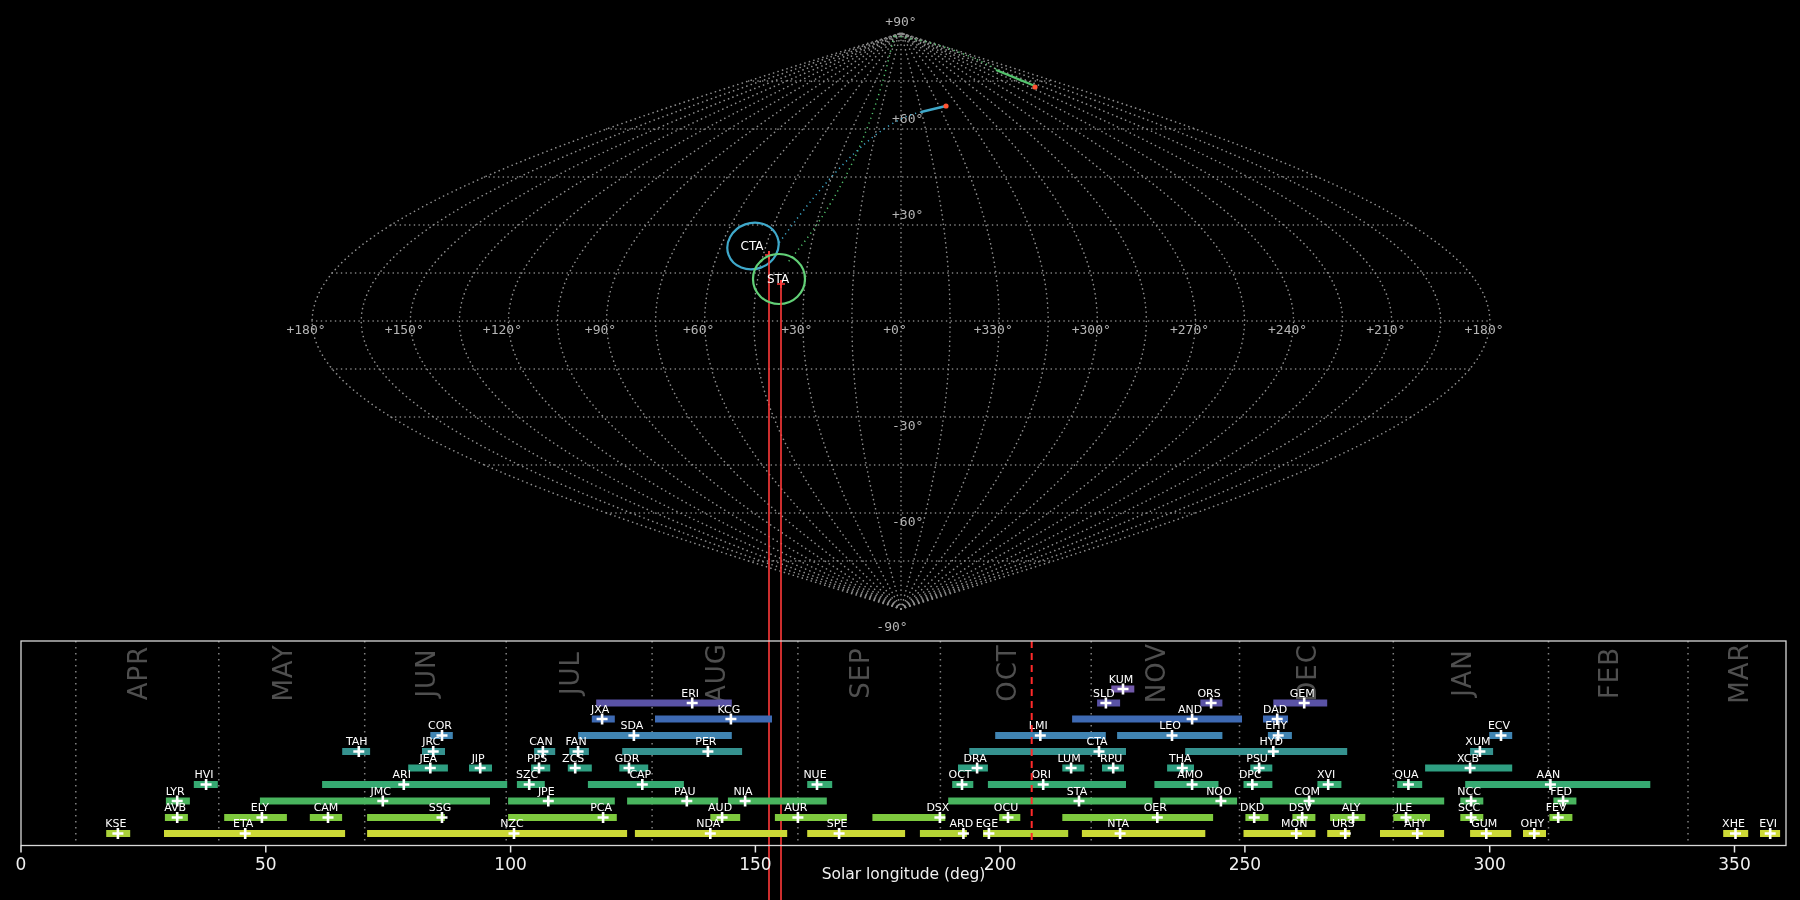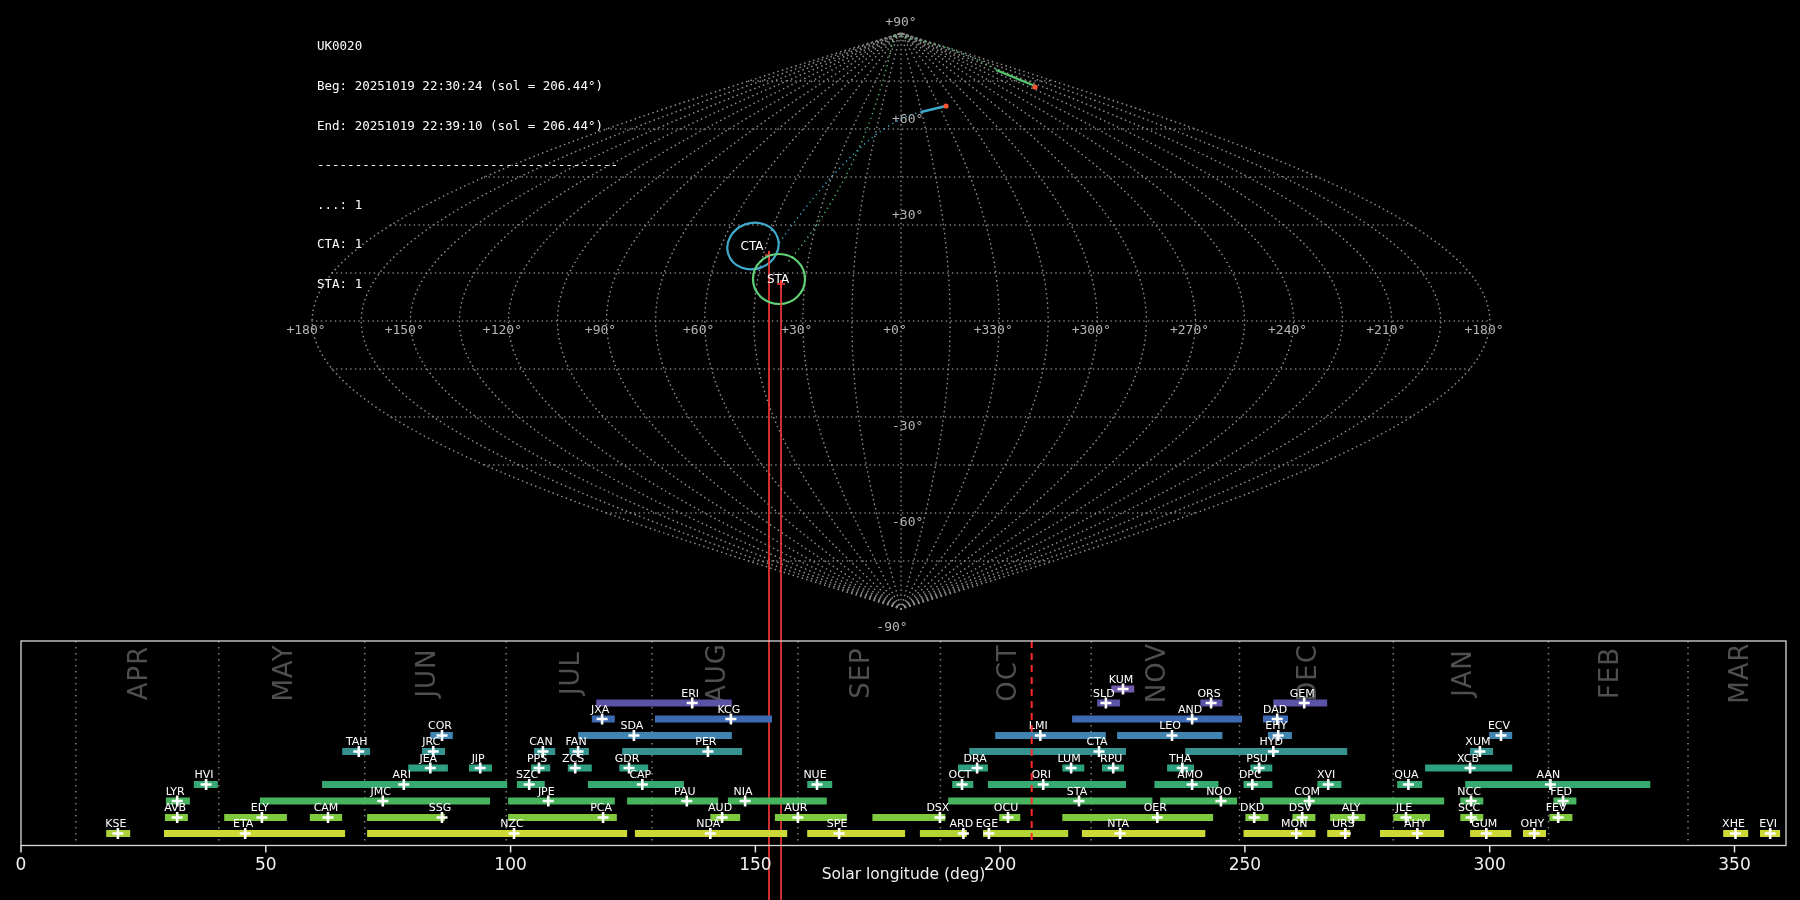--- a/index.html
+++ b/index.html
@@ -8,29 +8,20 @@
   #header{position:absolute;left:317px;top:13px;color:#ffffff;
           font-family:"DejaVu Sans Mono",monospace;font-size:12.5px;line-height:13.2px;
           white-space:pre;}
   svg text{font-family:"DejaVu Sans",sans-serif;}
   .maplbl{font-family:"DejaVu Sans Mono",monospace;}
 </style>
 </head>
 <body>
 
 <div id="stage">
-  <div id="header">
-    <div>UK0020</div>
-    <div>Beg: 20251019 22:30:24 (sol = 206.44°)</div>
-    <div>End: 20251019 22:39:10 (sol = 206.44°)</div>
-    <div>----------------------------------------</div>
-    <div>...: 1</div>
-    <div>CTA: 1</div>
-    <div>STA: 1</div>
-  </div>
   <svg id="plot" width="1800" height="900" viewBox="0 0 1800 900">
       <g>
         <g stroke="#9e9e9e" fill="none" stroke-width="1.6" stroke-dasharray="0.1 4.6" stroke-linecap="round" opacity="0.9">
           <polyline points="901,609 870.2,599.4 839.4,589.8 808.9,580.2 778.5,570.6 748.6,561 719,551.4 689.9,541.8 661.4,532.2 633.6,522.6 606.5,513 580.2,503.4 554.8,493.8 530.4,484.2 506.9,474.6 484.5,465 463.3,455.4 443.3,445.8 424.5,436.2 407.1,426.6 390.9,417 376.2,407.4 363,397.8 351.2,388.2 340.9,378.6 332.1,369 324.9,359.4 319.3,349.8 315.3,340.2 312.8,330.6 312,321 312.8,311.4 315.3,301.8 319.3,292.2 324.9,282.6 332.1,273 340.9,263.4 351.2,253.8 363,244.2 376.2,234.6 390.9,225 407.1,215.4 424.5,205.8 443.3,196.2 463.3,186.6 484.5,177 506.9,167.4 530.4,157.8 554.8,148.2 580.2,138.6 606.5,129 633.6,119.4 661.4,109.8 689.9,100.2 719,90.6 748.6,81 778.5,71.4 808.9,61.8 839.4,52.2 870.2,42.6 901,33"></polyline>
           <polyline points="901,609 872.7,599.4 844.6,589.8 816.5,580.2 788.8,570.6 761.3,561 734.2,551.4 707.5,541.8 681.4,532.2 655.9,522.6 631.1,513 607,503.4 583.7,493.8 561.2,484.2 539.7,474.6 519.2,465 499.8,455.4 481.4,445.8 464.2,436.2 448.2,426.6 433.5,417 420,407.4 407.8,397.8 397,388.2 387.5,378.6 379.5,369 372.9,359.4 367.8,349.8 364.1,340.2 361.9,330.6 361.1,321 361.9,311.4 364.1,301.8 367.8,292.2 372.9,282.6 379.5,273 387.5,263.4 397,253.8 407.8,244.2 420,234.6 433.5,225 448.2,215.4 464.2,205.8 481.4,196.2 499.8,186.6 519.2,177 539.7,167.4 561.2,157.8 583.7,148.2 607,138.6 631.1,129 655.9,119.4 681.4,109.8 707.5,100.2 734.2,90.6 761.3,81 788.8,71.4 816.5,61.8 844.6,52.2 872.7,42.6 901,33"></polyline>
           <polyline points="901,609 875.3,599.4 849.7,589.8 824.2,580.2 799,570.6 774,561 749.3,551.4 725.1,541.8 701.4,532.2 678.2,522.6 655.6,513 633.7,503.4 612.5,493.8 592.1,484.2 572.6,474.6 554,465 536.3,455.4 519.6,445.8 503.9,436.2 489.4,426.6 476,417 463.7,407.4 452.6,397.8 442.8,388.2 434.2,378.6 426.9,369 420.9,359.4 416.2,349.8 412.9,340.2 410.9,330.6 410.2,321 410.9,311.4 412.9,301.8 416.2,292.2 420.9,282.6 426.9,273 434.2,263.4 442.8,253.8 452.6,244.2 463.7,234.6 476,225 489.4,215.4 503.9,205.8 519.6,196.2 536.3,186.6 554,177 572.6,167.4 592.1,157.8 612.5,148.2 633.7,138.6 655.6,129 678.2,119.4 701.4,109.8 725.1,100.2 749.3,90.6 774,81 799,71.4 824.2,61.8 849.7,52.2 875.3,42.6 901,33"></polyline>
           <polyline points="901,609 877.9,599.4 854.8,589.8 831.9,580.2 809.2,570.6 786.7,561 764.5,551.4 742.7,541.8 721.3,532.2 700.5,522.6 680.1,513 660.4,503.4 641.4,493.8 623,484.2 605.4,474.6 588.7,465 572.7,455.4 557.7,445.8 543.6,436.2 530.5,426.6 518.5,417 507.4,407.4 497.5,397.8 488.6,388.2 480.9,378.6 474.3,369 468.9,359.4 464.7,349.8 461.7,340.2 459.9,330.6 459.3,321 459.9,311.4 461.7,301.8 464.7,292.2 468.9,282.6 474.3,273 480.9,263.4 488.6,253.8 497.5,244.2 507.4,234.6 518.5,225 530.5,215.4 543.6,205.8 557.7,196.2 572.7,186.6 588.7,177 605.4,167.4 623,157.8 641.4,148.2 660.4,138.6 680.1,129 700.5,119.4 721.3,109.8 742.7,100.2 764.5,90.6 786.7,81 809.2,71.4 831.9,61.8 854.8,52.2 877.9,42.6 901,33"></polyline>
           <polyline points="901,609 880.5,599.4 860,589.8 839.6,580.2 819.4,570.6 799.4,561 779.7,551.4 760.3,541.8 741.3,532.2 722.7,522.6 704.7,513 687.2,503.4 670.2,493.8 653.9,484.2 638.3,474.6 623.4,465 609.2,455.4 595.9,445.8 583.3,436.2 571.7,426.6 561,417 551.2,407.4 542.3,397.8 534.4,388.2 527.6,378.6 521.7,369 516.9,359.4 513.2,349.8 510.5,340.2 508.9,330.6 508.4,321 508.9,311.4 510.5,301.8 513.2,292.2 516.9,282.6 521.7,273 527.6,263.4 534.4,253.8 542.3,244.2 551.2,234.6 561,225 571.7,215.4 583.3,205.8 595.9,196.2 609.2,186.6 623.4,177 638.3,167.4 653.9,157.8 670.2,148.2 687.2,138.6 704.7,129 722.7,119.4 741.3,109.8 760.3,100.2 779.7,90.6 799.4,81 819.4,71.4 839.6,61.8 860,52.2 880.5,42.6 901,33"></polyline>
           <polyline points="901,609 883,599.4 865.1,589.8 847.3,580.2 829.6,570.6 812.1,561 794.8,551.4 777.9,541.8 761.3,532.2 745,522.6 729.2,513 713.9,503.4 699.1,493.8 684.8,484.2 671.1,474.6 658.1,465 645.7,455.4 634,445.8 623.1,436.2 612.9,426.6 603.5,417 594.9,407.4 587.1,397.8 580.3,388.2 574.3,378.6 569.1,369 564.9,359.4 561.7,349.8 559.3,340.2 557.9,330.6 557.4,321 557.9,311.4 559.3,301.8 561.7,292.2 564.9,282.6 569.1,273 574.3,263.4 580.3,253.8 587.1,244.2 594.9,234.6 603.5,225 612.9,215.4 623.1,205.8 634,196.2 645.7,186.6 658.1,177 671.1,167.4 684.8,157.8 699.1,148.2 713.9,138.6 729.2,129 745,119.4 761.3,109.8 777.9,100.2 794.8,90.6 812.1,81 829.6,71.4 847.3,61.8 865.1,52.2 883,42.6 901,33"></polyline>
           <polyline points="901,609 885.6,599.4 870.2,589.8 854.9,580.2 839.8,570.6 824.8,561 810,551.4 795.5,541.8 781.2,532.2 767.3,522.6 753.8,513 740.6,503.4 727.9,493.8 715.7,484.2 704,474.6 692.8,465 682.2,455.4 672.1,445.8 662.8,436.2 654,426.6 646,417 638.6,407.4 632,397.8 626.1,388.2 620.9,378.6 616.6,369 613,359.4 610.1,349.8 608.1,340.2 606.9,330.6 606.5,321 606.9,311.4 608.1,301.8 610.1,292.2 613,282.6 616.6,273 620.9,263.4 626.1,253.8 632,244.2 638.6,234.6 646,225 654,215.4 662.8,205.8 672.1,196.2 682.2,186.6 692.8,177 704,167.4 715.7,157.8 727.9,148.2 740.6,138.6 753.8,129 767.3,119.4 781.2,109.8 795.5,100.2 810,90.6 824.8,81 839.8,71.4 854.9,61.8 870.2,52.2 885.6,42.6 901,33"></polyline>

